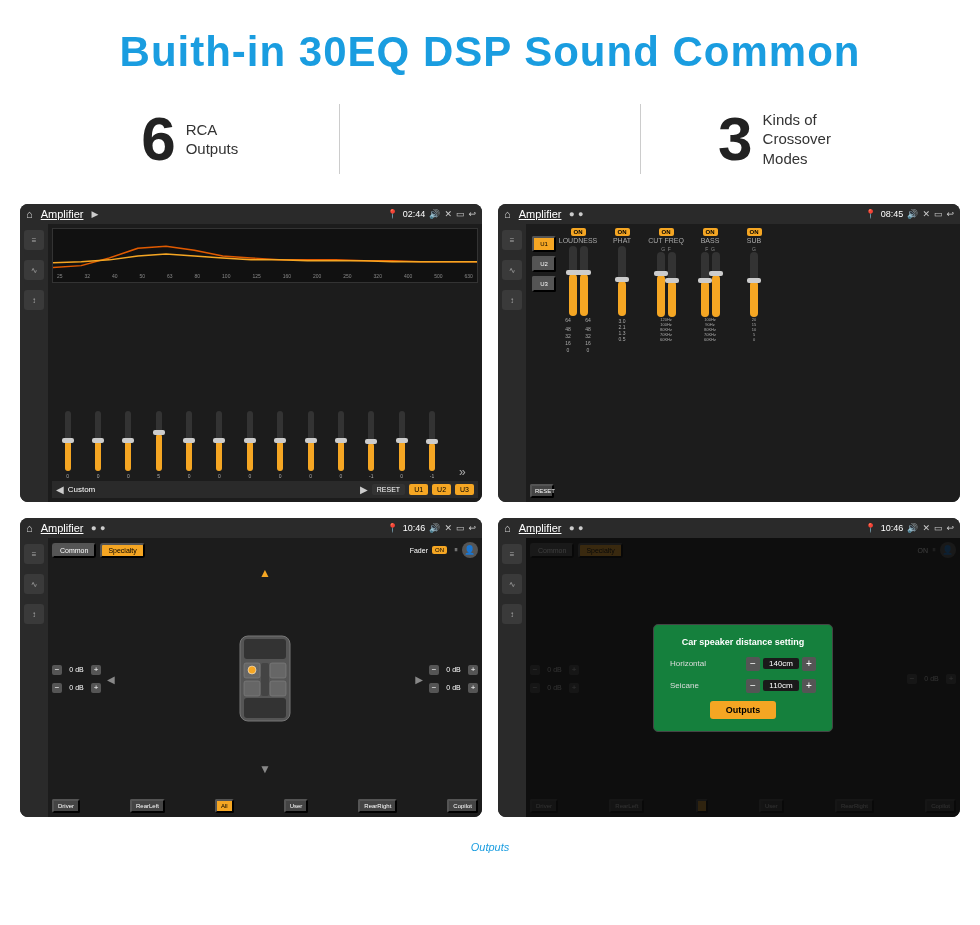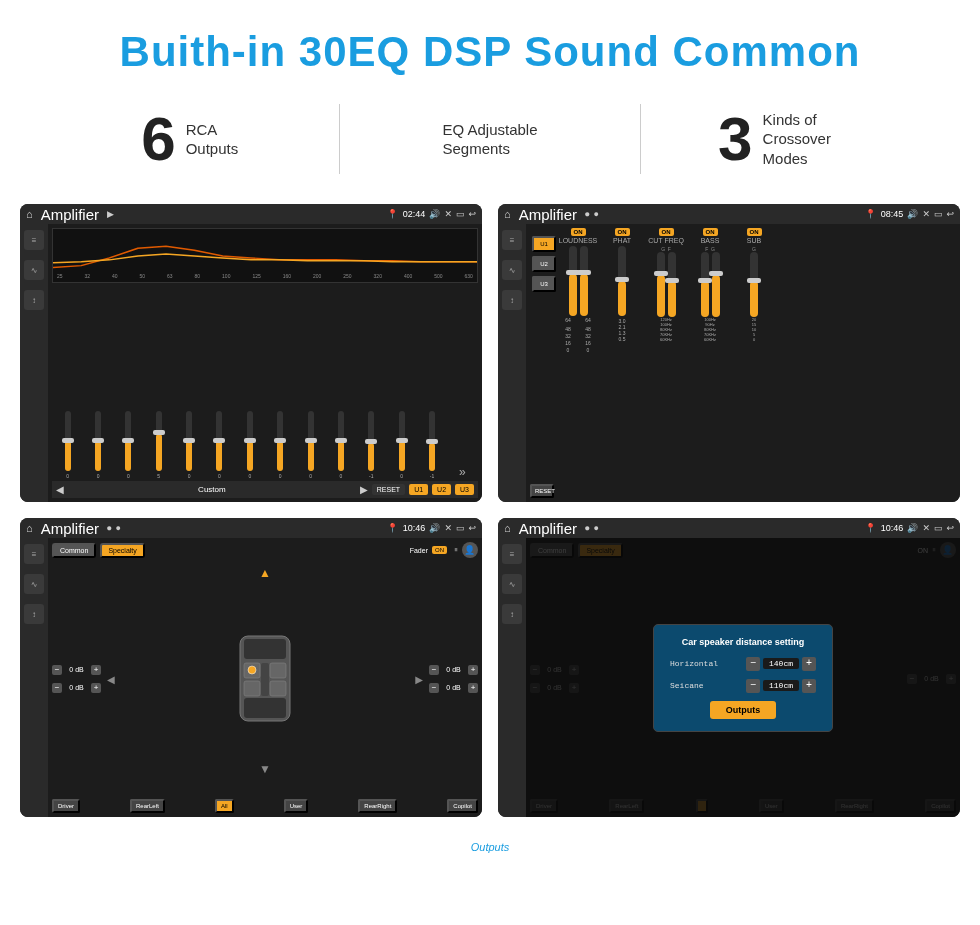--- a/index.html
+++ b/index.html
@@ -75,21 +75,21 @@
       display: flex;
       align-items: center;
       background: #2a2a2a;
       padding: 3px 6px;
       height: 20px;
       font-size: 9px;
       color: #ccc;
       gap: 4px;
     }
     .status-bar .home-icon { font-size: 11px; margin-right: 4px; }
-    .status-bar .title { font-size: 15px; color: #fff; margin-right: 4px; }
+    .status-bar .title { font-size: 11px; color: #fff; margin-right: 4px; text-decoration: underline; }
     .status-bar .spacer { flex: 1; }
     .status-bar .time { font-size: 9px; color: #fff; }
     .s-icon { font-size: 9px; color: #ccc; }
 
     
     .screen-body {
       display: flex;
       height: calc(100% - 20px);
     }
     .left-sidebar {
@@ -193,21 +193,20 @@
       background: #2a2a2a;
       padding: 3px 4px;
       margin-top: 2px;
     }
     .eq-prev, .eq-next {
       color: #ccc;
       font-size: 10px;
     }
     .eq-label {
       flex: 1;
-      text-align: center;
       font-size: 8px;
       color: #fff;
     }
     .eq-btn {
       background: #333;
       color: #fff;
       border: none;
       font-size: 7px;
       padding: 2px 5px;
       border-radius: 2px;
@@ -391,39 +390,38 @@
     .dialog-overlay {
       position: absolute;
       top: 0; left: 0; right: 0; bottom: 0;
       background: rgba(0,0,0,0.5);
       display: flex;
       align-items: center;
       justify-content: center;
       z-index: 10;
     }
     .dialog-box {
-      background: #0c4a6e;
+      background: #15803d;
       border-radius: 5px;
       padding: 12px 16px;
       width: 180px;
       border: 1px solid #444;
     }
     .dialog-title {
       font-size: 9px;
       color: #fff;
       text-align: center;
       margin-bottom: 10px;
       font-weight: bold;
     }
     .dialog-row {
       display: flex;
       align-items: center;
       justify-content: space-between;
       margin-bottom: 8px;
-      font-family: Liberation Mono, monospace;
     }
     .dialog-row-label {
       font-size: 8px;
       color: #ddd;
       flex: 1;
     }
     .dialog-val-group {
       display: flex;
       align-items: center;
       gap: 3px;
@@ -477,21 +475,20 @@
 
 <h1 class="main-title">Buith-in 30EQ DSP Sound Common</h1>
 
 <div class="stats-row">
   <div class="stat-item">
     <span class="stat-number">6</span>
     <span class="stat-label">RCA<br>Outputs</span>
   </div>
   <div class="stat-divider"></div>
   <div class="stat-item">
-    <span class="stat-label">EQ Adjustable<br>Segments</span>
   </div>
   <div class="stat-divider"></div>
   <div class="stat-item">
     <span class="stat-number">3</span>
     <span class="stat-label">Kinds of<br>Crossover Modes</span>
   </div>
 </div>
 
 <div class="screens-grid">
 

